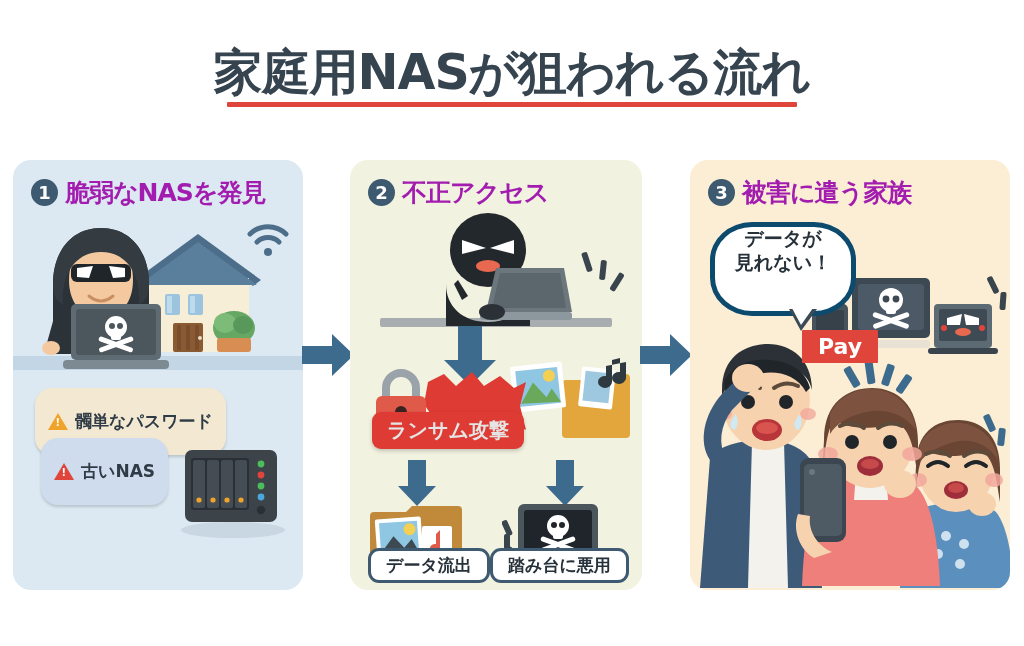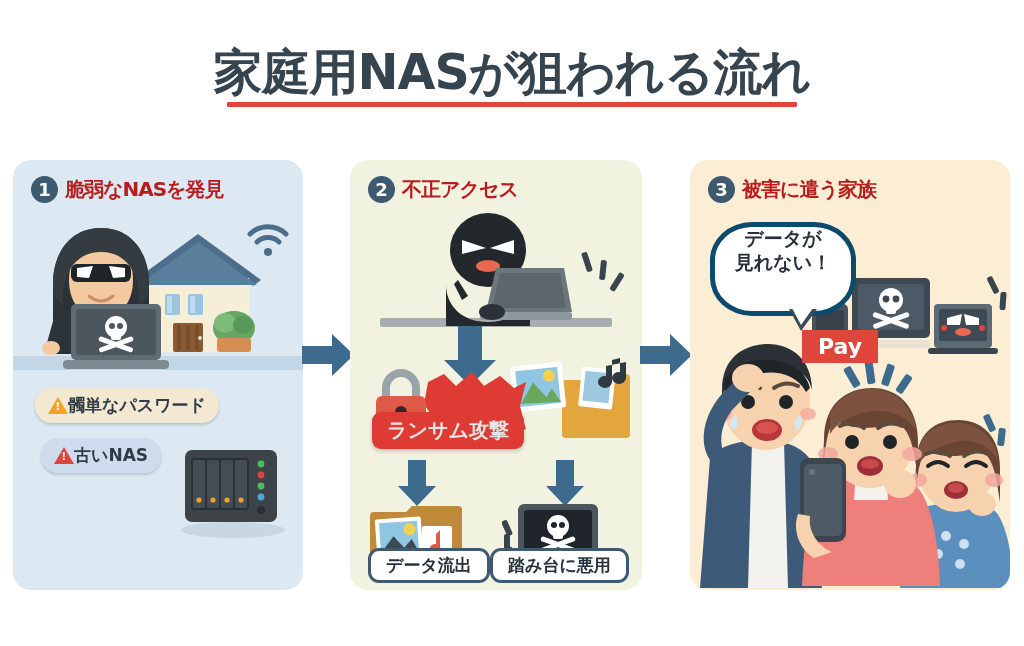--- a/index.html
+++ b/index.html
@@ -23,33 +23,33 @@
   .panel{position:absolute;top:160px;height:430px;border-radius:18px;overflow:hidden;}
   #panel-1{left:13px;width:290px;background:#dce9f2;}
   #panel-2{left:350px;width:292px;background:#f2f2e0;}
   #panel-3{left:690px;width:320px;background:#fbeed4;}
   .panel-head{position:absolute;left:18px;top:16px;display:flex;align-items:center;gap:7px;}
   .num-badge{
     width:27px;height:27px;border-radius:50%;background:#3d5a70;color:#ffffff;
     font-size:18px;font-weight:bold;display:flex;align-items:center;justify-content:center;
     flex:0 0 auto;line-height:1;
   }
-  .panel-title{font-size:20px;font-weight:bold;color:#b91c1c;white-space:nowrap;letter-spacing:-1px;}
+  .panel-title{font-size:25px;font-weight:bold;color:#a21caf;white-space:nowrap;letter-spacing:-1px;}
   
   .flow-arrow{position:absolute;top:332px;width:52px;height:46px;}
   #arrow-1{left:302px;} #arrow-2{left:640px;}
   
   .art{position:absolute;}
   
   #p1-ground{position:absolute;left:0;top:196px;width:290px;height:14px;background:#c3d6e6;}
   #house{position:absolute;left:120px;top:68px;width:130px;height:130px;}
   #hacker{position:absolute;left:18px;top:62px;width:140px;height:150px;}
   .tag{
-    position:absolute;display:flex;align-items:center;
-    padding:6px 13px;border-radius:17px;font-size:17px;font-weight:bold;color:#2f3b45;
+    position:absolute;display:flex;align-items:center;gap:7px;
+    padding:22px 13px;border-radius:17px;font-size:17px;font-weight:bold;color:#2f3b45;
     box-shadow:0 2px 3px rgba(0,0,0,.16);white-space:nowrap;
   }
   #tag-weakpass{left:22px;top:228px;background:#f3e8d2;}
   #tag-oldnas{left:28px;top:278px;background:#cfdced;}
   .tri-warn{width:0;height:0;border-left:10px solid transparent;border-right:10px solid transparent;
     border-bottom:17px solid #f0a32a;position:relative;flex:0 0 auto;}
   .tri-warn.red{border-bottom-color:#e0453c;}
   .tri-warn:after{content:"!";position:absolute;left:-2.5px;top:4px;font-size:10px;color:#fff;font-weight:bold;}
   #nas{position:absolute;left:160px;top:278px;width:118px;height:100px;}
   

